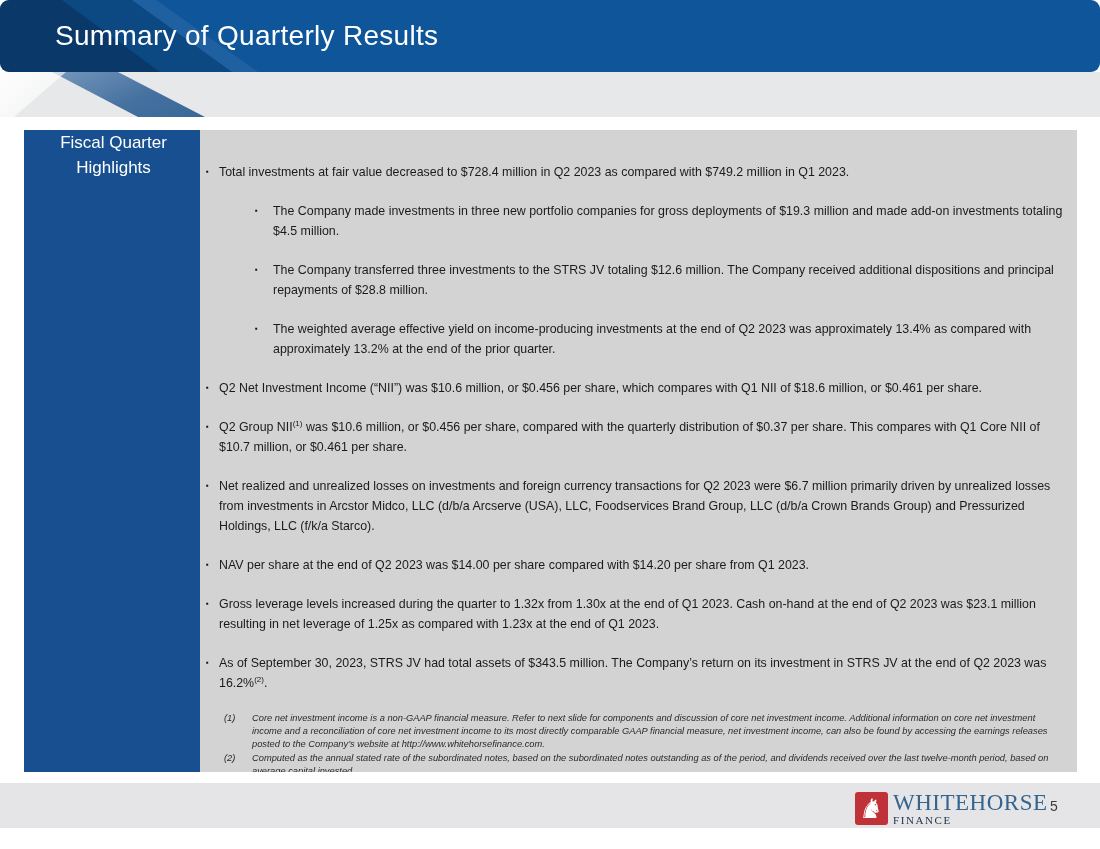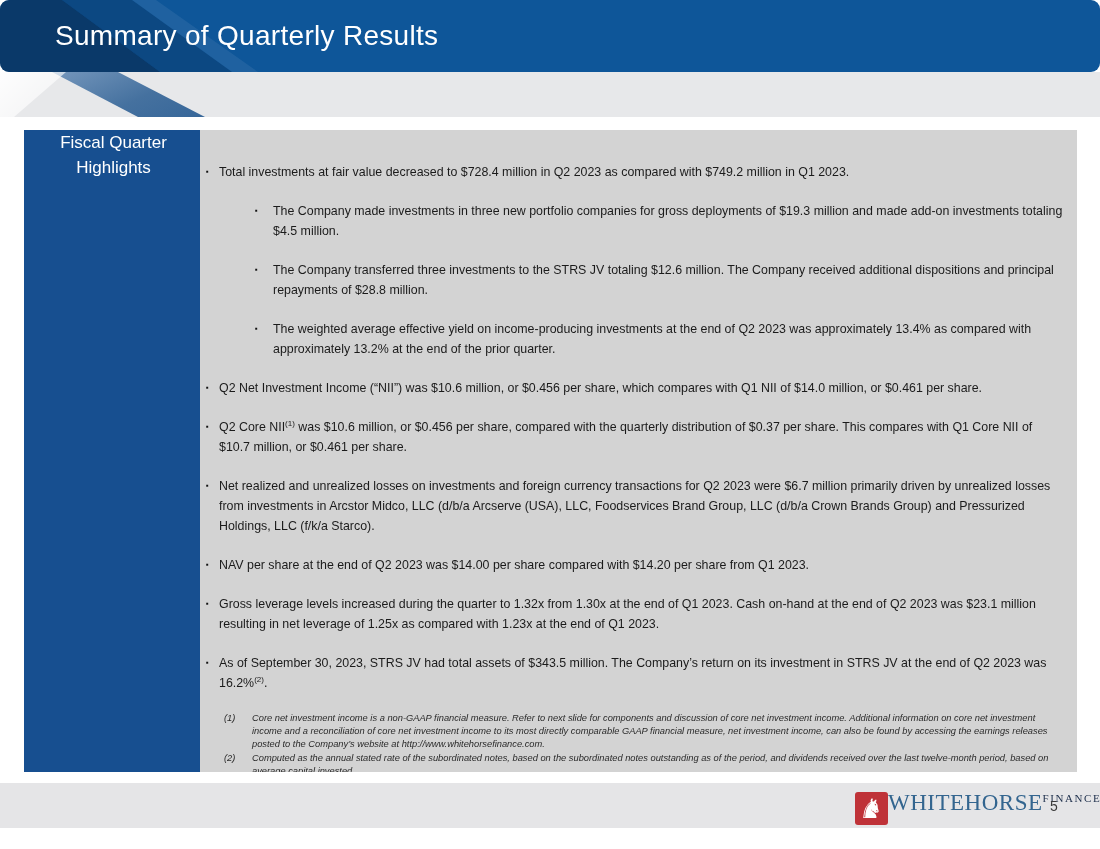--- a/index.html
+++ b/index.html
@@ -47,21 +47,21 @@
   .fn-text{margin:0;}
   .fn-link{color:#2a2a2a;font-style:italic;}
 
   
   .footer-band{position:absolute;left:0;top:783px;width:1100px;height:45px;background:#e5e5e7;}
   .logo{position:absolute;left:855px;top:792px;display:flex;align-items:flex-start;}
   .logo-mark{width:33px;height:33px;background:#bf3238;border-radius:3px;display:flex;
              align-items:center;justify-content:center;}
   .horse-glyph{color:#ffffff;font-size:27px;line-height:27px;transform:scaleX(-1);
                font-family:"DejaVu Sans",sans-serif;}
-  .logo-text{display:flex;}
+  .logo-text{margin-left:5px;display:flex;flex-direction:column;}
   .brand{font-family:"Liberation Serif","DejaVu Serif",serif;font-size:23px;line-height:22px;
          color:#33658f;letter-spacing:.5px;font-weight:500;}
   .brand-sub{font-family:"Liberation Serif","DejaVu Serif",serif;font-size:11px;line-height:12px;
              color:#22334f;letter-spacing:1.6px;}
   .page-num{position:absolute;left:1050px;top:798px;font-size:14px;color:#3a3a3a;}
 </style>
 </head>
 <body>
 
 <div class="slide">
@@ -99,26 +99,26 @@
       <p class="btext"><span>The Company transferred three investments to the STRS JV totaling $12.6 million. The Company received additional dispositions and principal repayments of $28.8 million.</span><sup></sup><span></span></p>
     </div>
 
     <div class="bullet l2">
       <span class="marker">▪</span>
       <p class="btext"><span>The weighted average effective yield on income-producing investments at the end of Q2 2023 was approximately 13.4% as compared with approximately 13.2% at the end of the prior quarter.</span><sup></sup><span></span></p>
     </div>
 
     <div class="bullet l1">
       <span class="marker">▪</span>
-      <p class="btext"><span>Q2 Net Investment Income (“NII”) was $10.6 million, or $0.456 per share, which compares with Q1 NII of $14.0 million, or $0.461 per share.</span><sup></sup><span></span></p>
+      <p class="btext"><span>Q2 Net Investment Income (“NII”) was $10.6 million, or $0.456 per share, which compares with Q1 NII of $18.6 million, or $0.461 per share.</span><sup></sup><span></span></p>
     </div>
 
     <div class="bullet l1">
       <span class="marker">▪</span>
-      <p class="btext"><span>Q2 Core NII</span><sup>(1)</sup><span> was $10.6 million, or $0.456 per share, compared with the quarterly distribution of $0.37 per share. This compares with Q1 Core NII of $10.7 million, or $0.461 per share.</span></p>
+      <p class="btext"><span>Q2 Group NII</span><sup>(1)</sup><span> was $10.6 million, or $0.456 per share, compared with the quarterly distribution of $0.37 per share. This compares with Q1 Core NII of $10.7 million, or $0.461 per share.</span></p>
     </div>
 
     <div class="bullet l1">
       <span class="marker">▪</span>
       <p class="btext"><span>Net realized and unrealized losses on investments and foreign currency transactions for Q2 2023 were $6.7 million primarily driven by unrealized losses from investments in Arcstor Midco, LLC (d/b/a Arcserve (USA), LLC, Foodservices Brand Group, LLC (d/b/a Crown Brands Group) and Pressurized Holdings, LLC (f/k/a Starco).</span><sup></sup><span></span></p>
     </div>
 
     <div class="bullet l1">
       <span class="marker">▪</span>
       <p class="btext"><span>NAV per share at the end of Q2 2023 was $14.00 per share compared with $14.20 per share from Q1 2023.</span><sup></sup><span></span></p>

